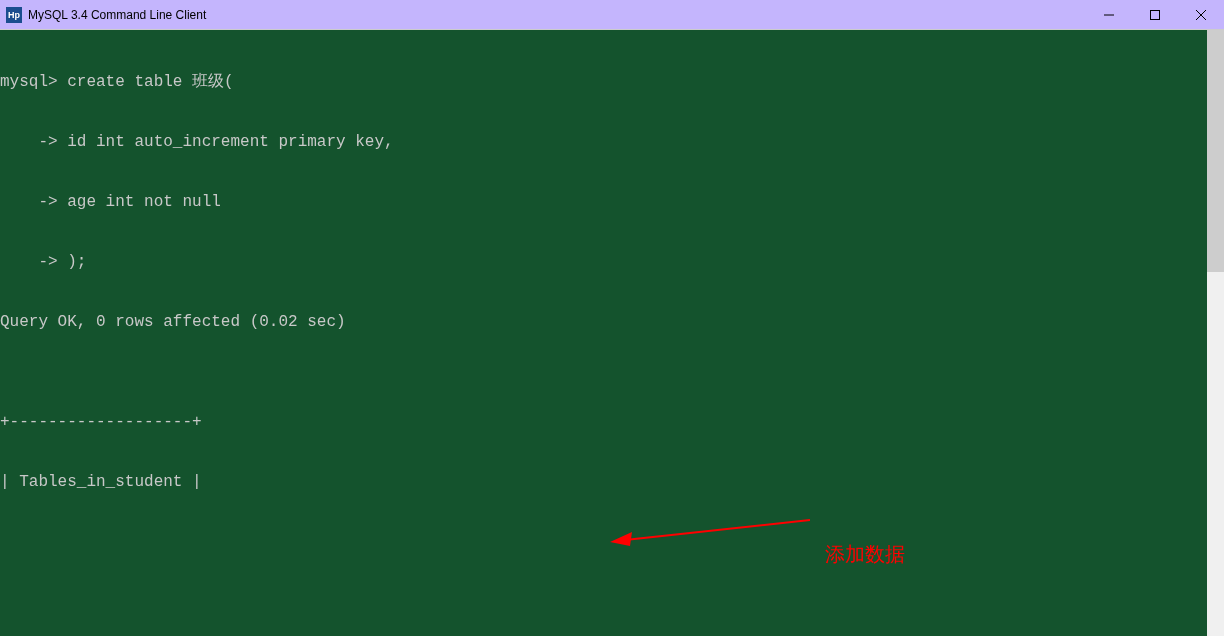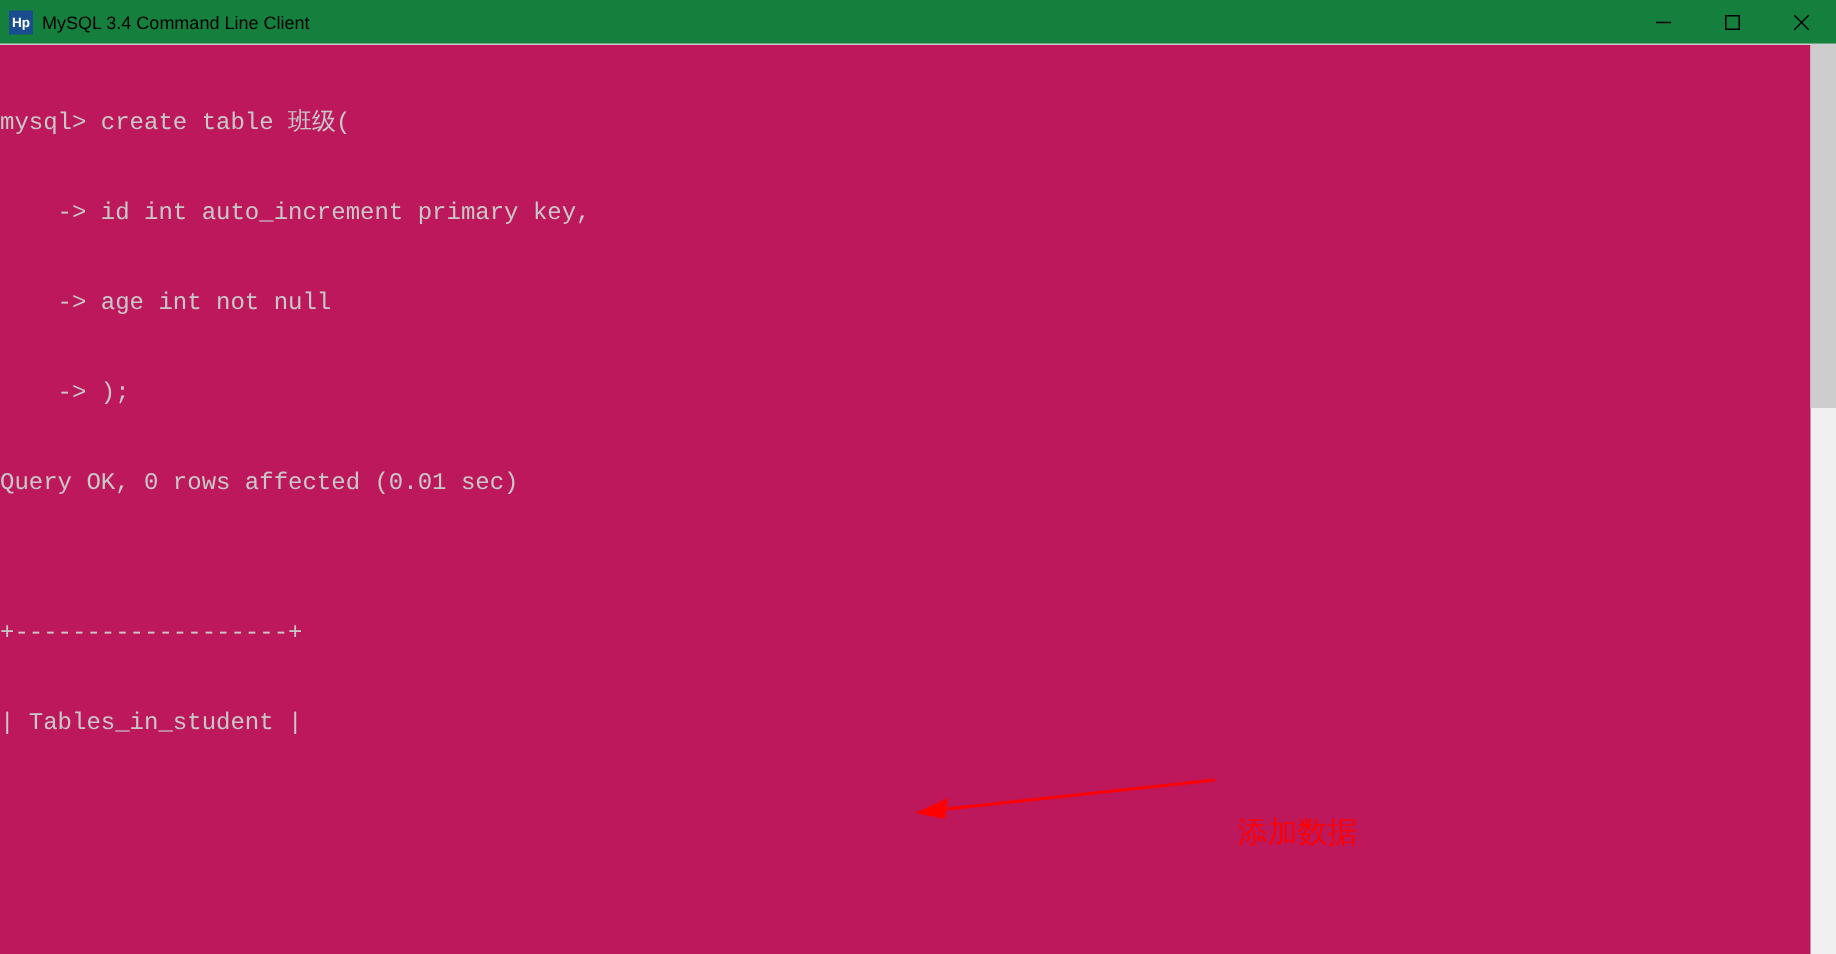--- a/index.html
+++ b/index.html
@@ -7,21 +7,21 @@
       font-family: "Consolas", "Courier New", monospace;
       font-size: 16px;
       background: #fff;
       width: 1224px;
       height: 636px;
       overflow: hidden;
       position: relative;
     }
     .titlebar {
       height: 30px;
-      background: #15803d;
+      background: #c4b5fd;
       border-bottom: 1px solid #ccc;
       display: flex;
       align-items: center;
       padding-left: 6px;
       font-family: "Segoe UI", Arial, sans-serif;
       font-size: 12px;
       color: #000;
     }
     .titlebar-icon {
       width: 16px;
@@ -42,21 +42,21 @@
     .titlebar-btn {
       width: 46px;
       height: 30px;
       display: flex;
       align-items: center;
       justify-content: center;
       font-family: Arial, sans-serif;
     }
     .titlebar-btn svg { display: block; }
     .terminal {
-      background: #be185d;
+      background: #14532d;
       color: #c8c8c8;
       height: calc(636px - 30px);
       padding: 2px 0 0 0;
       white-space: pre;
       line-height: 20px;
       font-size: 16px;
       letter-spacing: 0;
       position: relative;
       overflow: hidden;
     }
@@ -112,21 +112,21 @@
         </svg>
     </div>
   </div>
 </div>
 
 <div class="terminal">
   <div class="terminal-line">mysql&gt; create table 班级(</div>
   <div class="terminal-line">    -&gt; id int auto_increment primary key,</div>
   <div class="terminal-line">    -&gt; age int not null</div>
   <div class="terminal-line">    -&gt; );</div>
-  <div class="terminal-line">Query OK, 0 rows affected (0.01 sec)</div>
+  <div class="terminal-line">Query OK, 0 rows affected (0.02 sec)</div>
   <div class="terminal-line"></div>
   <div class="terminal-line">+-------------------+</div>
   <div class="terminal-line">| Tables_in_student |</div>
   
   
   
   
   <div class="terminal-line"></div>
   
   

